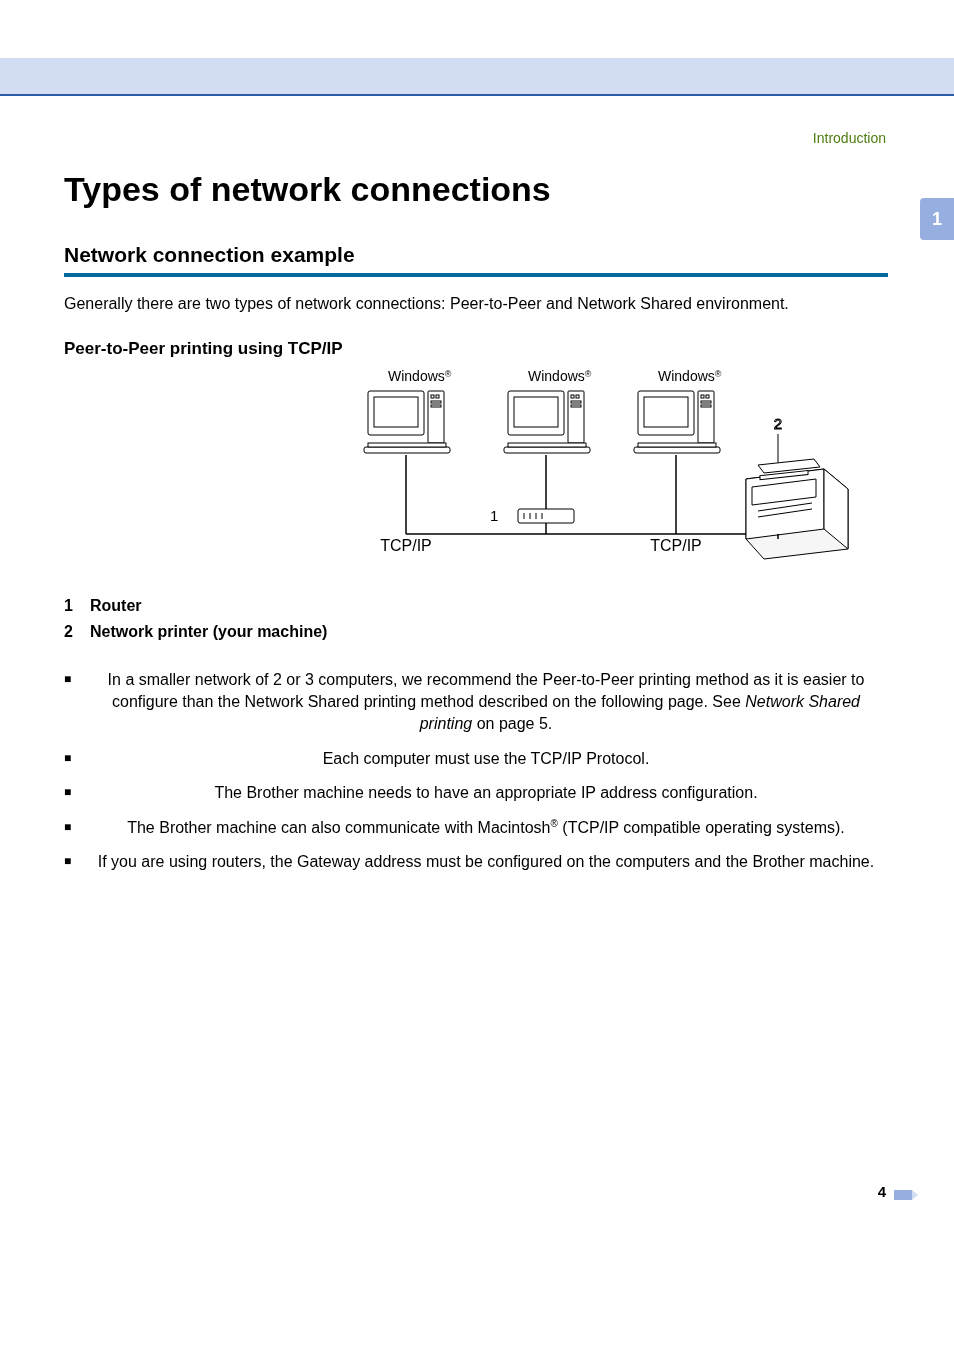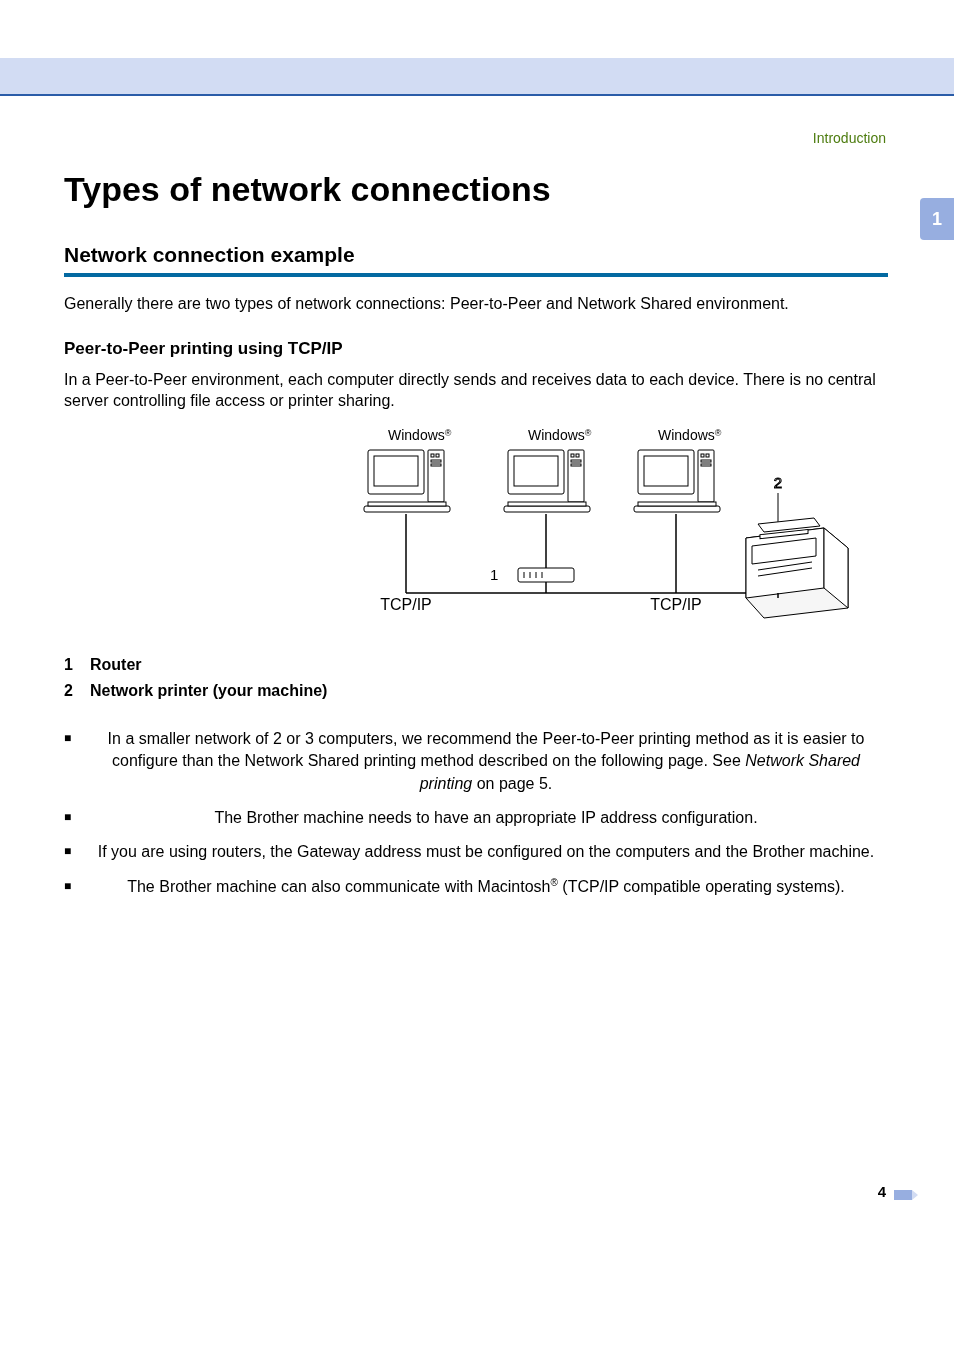--- a/index.html
+++ b/index.html
@@ -36,21 +36,20 @@
   <div class="top-band"></div>
   <div class="top-rule"></div>
   <div class="header-right">Introduction</div>
   <div class="chapter-tab">1</div>
 
   <div class="content">
     <h1>Types of network connections</h1>
     <h2>Network connection example</h2>
     <p class="intro">Generally there are two types of network connections: Peer-to-Peer and Network Shared environment.</p>
     <h3>Peer-to-Peer printing using TCP/IP</h3>
-    <p class="sub-intro">In a Peer-to-Peer environment, each computer directly sends and receives data to each device. There is no central server controlling file access or printer sharing.</p>
 
     <div class="diagram-wrap">
       <svg class="diagram" viewBox="0 0 560 210">
 
         <text x="60" y="12" font-size="14" font-family="Arial"><tspan>Windows</tspan><tspan dy="-4" font-size="9">®</tspan></text>
         <text x="200" y="12" font-size="14" font-family="Arial"><tspan>Windows</tspan><tspan dy="-4" font-size="9">®</tspan></text>
         <text x="330" y="12" font-size="14" font-family="Arial"><tspan>Windows</tspan><tspan dy="-4" font-size="9">®</tspan></text>
 
         <g stroke="#000" fill="#fff" stroke-width="1">
           <rect x="40" y="22" width="56" height="44" rx="2"></rect>
@@ -133,23 +132,24 @@
       <div class="legend-row">
         <span class="legend-num">2</span>
         <span>Network printer (your machine)</span>
       </div>
     </div>
 
     <ul class="bullets">
       <li>
         <span>In a smaller network of 2 or 3 computers, we recommend the Peer-to-Peer printing method as it is easier to configure than the Network Shared printing method described on the following page. See </span><span class="italic">Network Shared printing</span><span> on page 5.</span>
       </li>
+      <li><span>Each computer must use the TCP/IP Protocol.</span></li>
       <li><span>The Brother machine needs to have an appropriate IP address configuration.</span></li>
-      <li><span>If you are using routers, the Gateway address must be configured on the computers and the Brother machine.</span></li>
       <li>
         <span>The Brother machine can also communicate with Macintosh</span><sup>®</sup><span> (TCP/IP compatible operating systems).</span>
       </li>
+      <li><span>If you are using routers, the Gateway address must be configured on the computers and the Brother machine.</span></li>
     </ul>
   </div>
 
   <div class="page-num">4</div>
   <div class="page-flag"></div>
 </div>
 
 </body></html>

